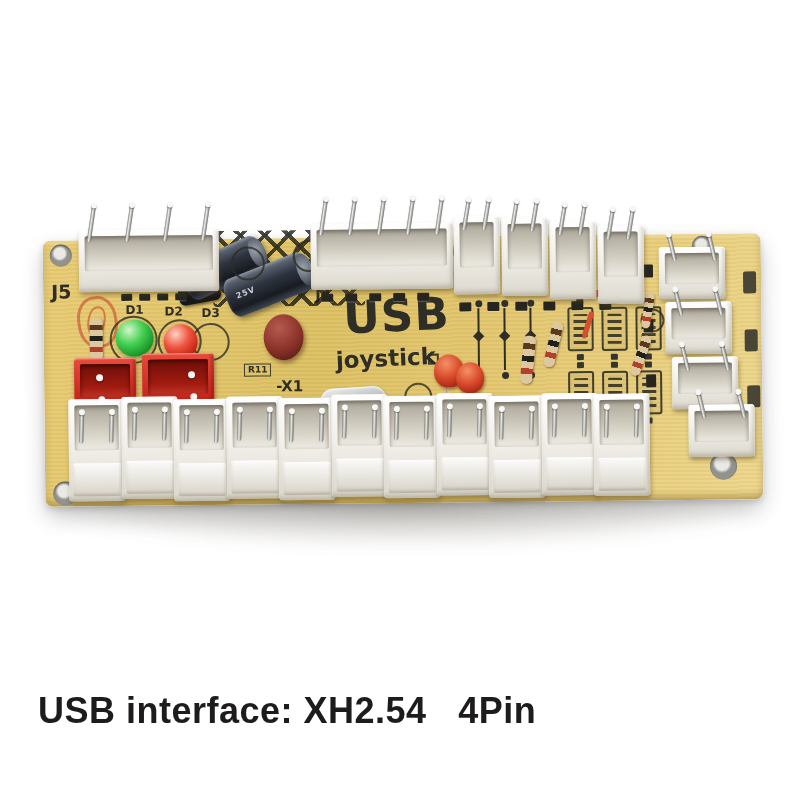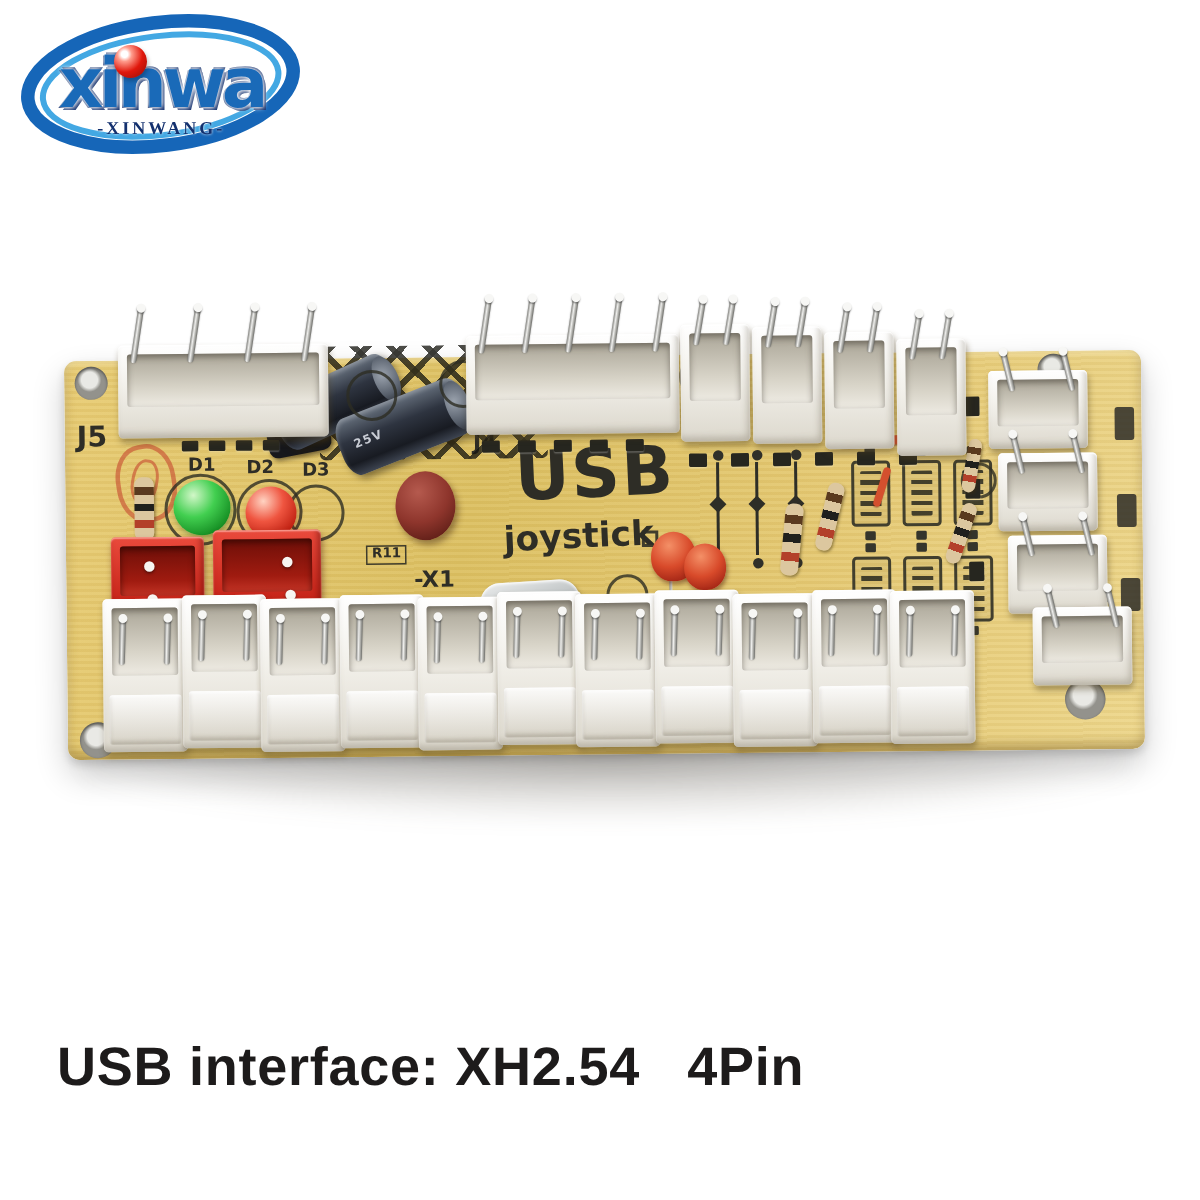--- a/index.html
+++ b/index.html
@@ -112,29 +112,20 @@
   .cap-line{font-size:36px;font-weight:600;letter-spacing:.5px;white-space:pre;
     font-family:"Liberation Sans",sans-serif;}
   .cap-line + .cap-line{margin-top:17px;}
   .amp{color:var(--amp);}
 </style>
 </head>
 <body>
 
 <div class="stage">
 
-  <div class="logo">
-    <svg width="195" height="105" viewBox="0 0 195 105">
-      <ellipse cx="97" cy="50" rx="89" ry="41" fill="none" stroke="#1666b8" stroke-width="9" transform="rotate(-7 97 50)"></ellipse>
-      <ellipse cx="97" cy="51" rx="79" ry="33" fill="none" stroke="#2f9fe0" stroke-width="4" opacity="0.9" transform="rotate(-7 97 50)"></ellipse>
-    </svg>
-    <div class="wordmark">xinwa</div>
-    <div class="logo-ball"></div>
-    <div class="logo-sub">-XINWANG-</div>
-  </div>
 
   <div class="floorshadow"></div>
 
   <div id="board">
 
     <div class="silk" style="left:8px;top:42px;font-size:19px;">J5</div>
     <div class="silk" style="left:82px;top:64px;font-size:12px;">D1</div>
     <div class="silk" style="left:121px;top:66px;font-size:12px;">D2</div>
     <div class="silk" style="left:158px;top:68px;font-size:12px;">D3</div>
     <div class="silk" style="left:272px;top:50px;font-size:15px;">J4</div>

